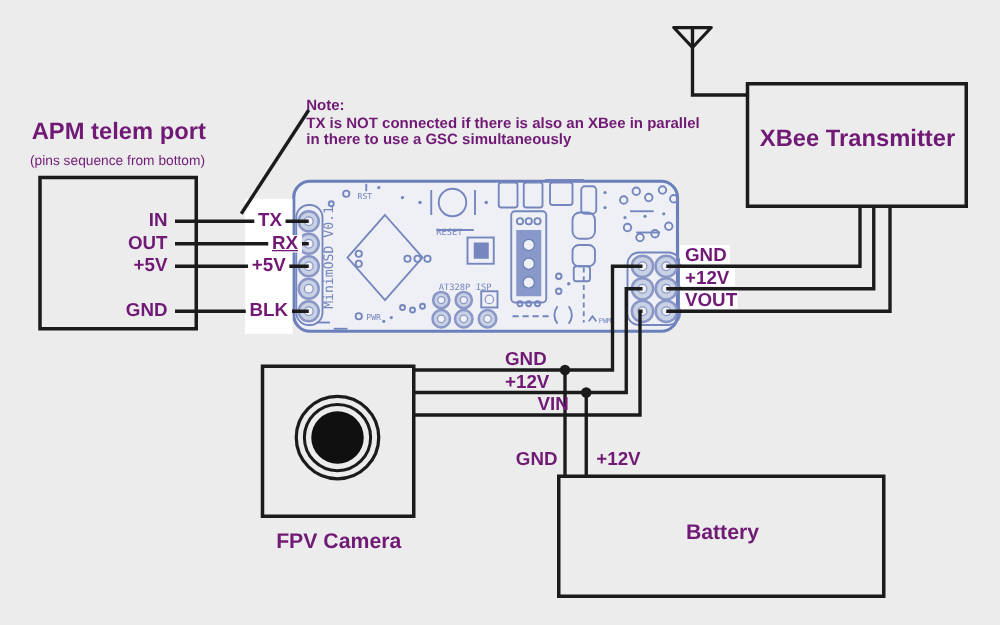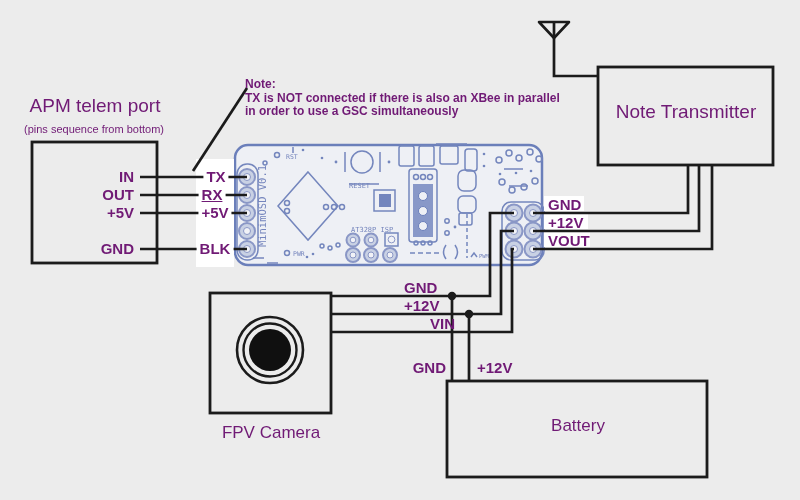--- a/index.html
+++ b/index.html
@@ -1,20 +1,20 @@
 <!DOCTYPE html>
 <html><head>
 <meta charset="utf-8">
 <style>
   html,body{margin:0;padding:0;background:#ececec;}
   .stage{position:relative;width:800px;height:500px;background:#ececec;overflow:hidden;
          font-family:"Liberation Sans",sans-serif;color:#111;}
   .stage svg{position:absolute;left:0;top:0;}
   .lbl{position:absolute;white-space:nowrap;line-height:14px;color:#701a75;}
-  .b{font-weight:normal;}
+  .b{font-weight:bold;}
   .pin{font-size:15px;font-weight:bold;}
   .cx{transform:translateX(-50%);}
   .cc{transform:translate(-50%,-50%);text-align:center;}
   .chip{background:#ffffff;padding:0 3px;}
   .apm-pin{left:88px;width:46px;text-align:right;}
   .note-line{display:block;}
   
   .wire{stroke:#1b1b1b;stroke-width:2.7;fill:none;}
   .thin{stroke:#1b1b1b;stroke-width:2.7;fill:none;}
   .boxr{fill:#ececec;stroke:#1b1b1b;stroke-width:2.8;}
@@ -214,33 +214,33 @@
   <div class="lbl cx" style="left:94px;top:122px;font-size:11px;">(pins sequence from bottom)</div>
 
   <div class="lbl pin apm-pin" style="top:170px;">IN</div>
   <div class="lbl pin apm-pin" style="top:188px;">OUT</div>
   <div class="lbl pin apm-pin" style="top:206px;">+5V</div>
   <div class="lbl pin apm-pin" style="top:242px;">GND</div>
 
   <div class="lbl" style="left:245px;top:78px;font-size:12px;font-weight:bold;line-height:13.5px;">
     <span class="note-line">Note:</span>
     <span class="note-line">TX is NOT connected if there is also an XBee in parallel</span>
-    <span class="note-line">in order to use a GSC simultaneously</span>
+    <span class="note-line">in there to use a GSC simultaneously</span>
   </div>
 
   <div class="lbl pin cc chip" style="left:216px;top:177px;">TX</div>
-  <div class="lbl pin cc chip" style="left:212px;top:195px;text-decoration:underline;">RX</div>
+  <div class="lbl pin cc chip" style="left:228px;top:195px;text-decoration:underline;">RX</div>
   <div class="lbl pin cc chip" style="left:215px;top:213px;">+5V</div>
   <div class="lbl pin cc chip" style="left:215px;top:249px;">BLK</div>
 
   <div class="lbl pin" style="left:548px;top:198px;">GND</div>
   <div class="lbl pin" style="left:548px;top:216px;">+12V</div>
   <div class="lbl pin" style="left:548px;top:234px;">VOUT</div>
 
-  <div class="lbl b cx" style="left:686px;top:105px;font-size:19px;">Note Transmitter</div>
+  <div class="lbl b cx" style="left:686px;top:105px;font-size:19px;">XBee Transmitter</div>
 
   <div class="lbl pin" style="left:404px;top:281px;">GND</div>
   <div class="lbl pin" style="left:404px;top:299px;">+12V</div>
   <div class="lbl pin" style="left:406px;top:317px;margin-left:24px;">VIN</div>
 
   <div class="lbl b cx" style="left:271px;top:391px;font-size:17px;margin-top:35px;">FPV Camera</div>
 
   <div class="lbl pin" style="left:398px;width:48px;text-align:right;top:361px;">GND</div>
   <div class="lbl pin" style="left:477px;top:361px;">+12V</div>
 

